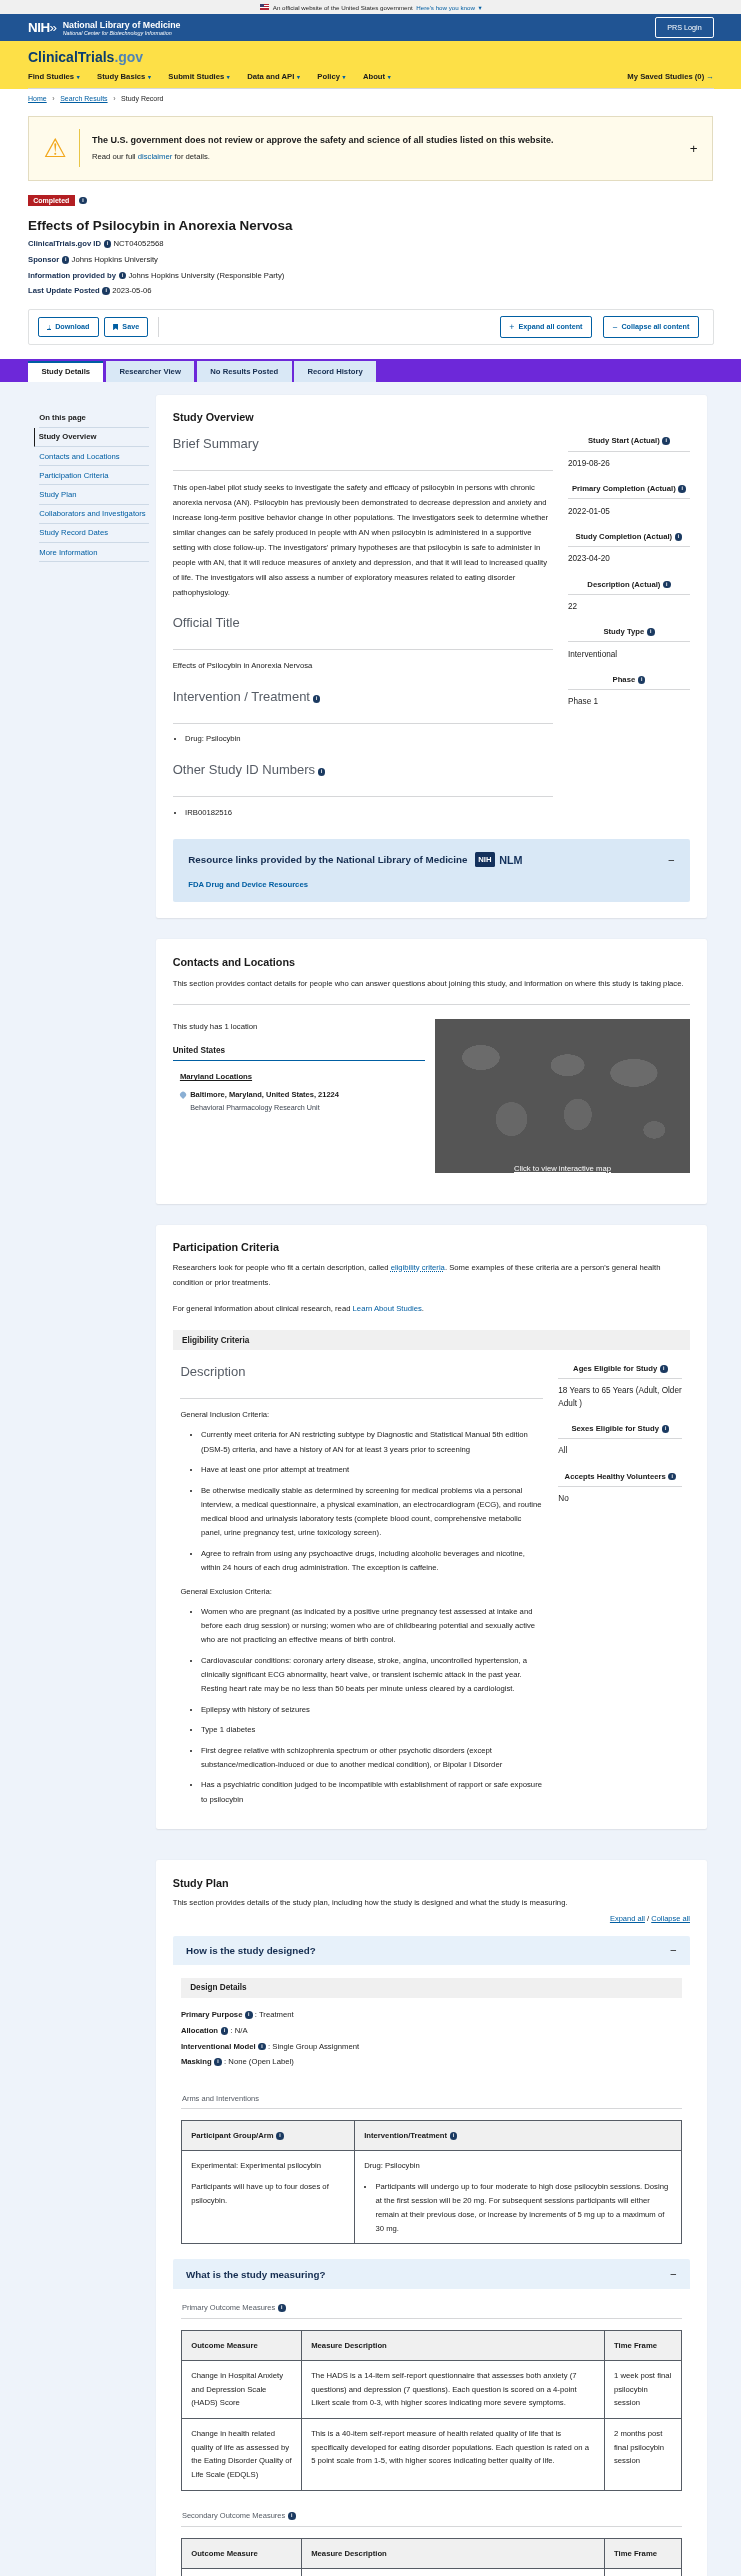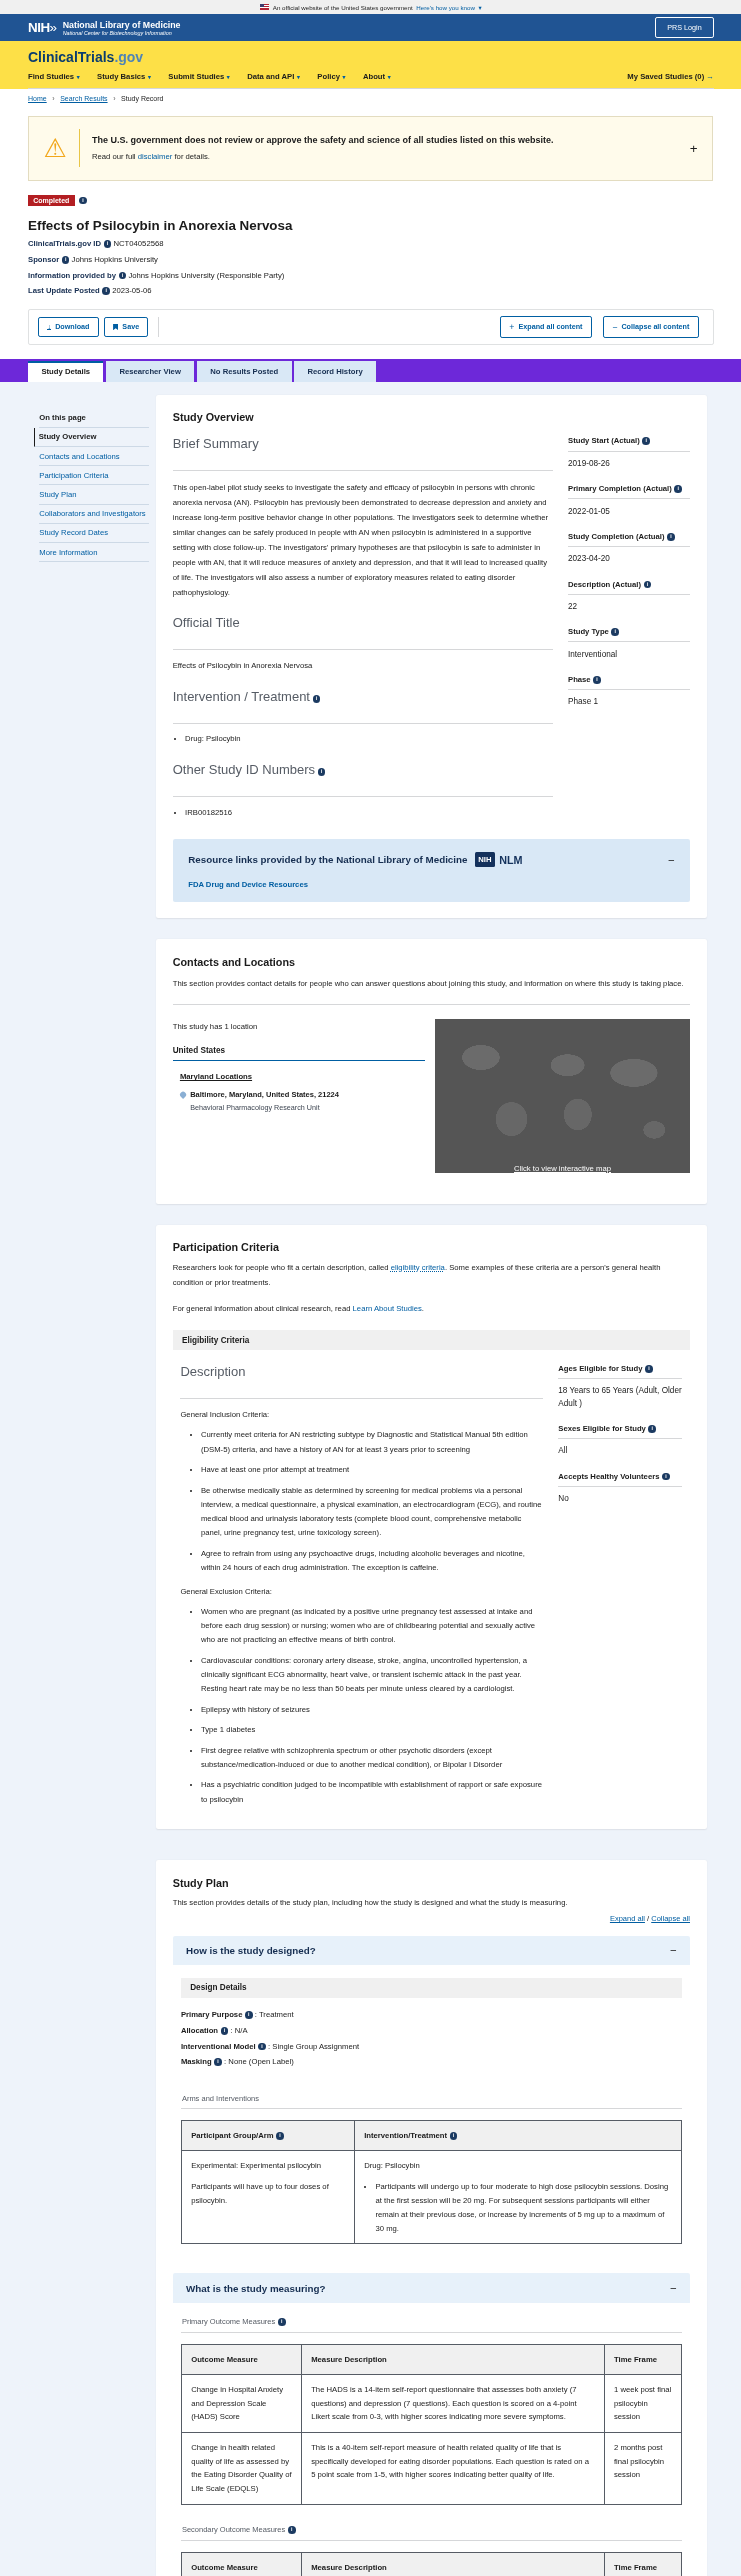--- a/index.html
+++ b/index.html
@@ -77,21 +77,21 @@
   .card { background:#fff; border-radius:2.1px; box-shadow:0 0.5px 1.5px rgba(0,0,0,.08); padding:16.5px 17px; overflow:hidden; }
   .h2 { font-size:10.8px; font-weight:700; }
   .sec-label { font-size:13px; color:#565c65; border-bottom:0.5px solid #d6d7d9; padding-bottom:19px; margin-bottom:8.2px; }
   .body-text { font-size:7.7px; line-height:1.95; }
 
   
   .ov-cols { display:flex; margin-top:13.4px; }
   .ov-left { flex:1; min-width:0; }
   .ov-right { width:122px; flex:none; margin-left:15.5px; }
   .stat { margin-bottom:14px; }
-  .stat .lbl { font-size:7.7px; font-weight:700; border-bottom:0.5px solid #d6d7d9; padding-bottom:5.2px; }
+  .stat .lbl { font-size:7.7px; font-weight:700; border-bottom:0.5px solid #d6d7d9; padding-bottom:5.2px;text-align:center; }
   .stat .val { font-size:8.2px; margin-top:6.2px; line-height:1.5; }
   .chip { display:inline-block; background:#d9e8f6; color:#005ea2; font-size:7.7px; padding:2.1px 5.2px; border-radius:1.5px; cursor:pointer; }
   .plain-list { margin:3.1px 0 0 12.4px; font-size:7.7px; line-height:1.9; }
   .ov-block { margin-top:15.5px; }
 
   .resource-box { background:#d9e8f6; border-radius:2.1px; margin-top:18.5px; padding:13.4px 15.5px; }
   .resource-head { display:flex; align-items:center; }
   .resource-title { font-size:9.8px; font-weight:700; color:#162e51; }
   .nih-badge { display:inline-block; background:#14315c; color:#fff; font-weight:700; font-size:7.7px; padding:3.1px 3.6px; border-radius:1.5px; margin-left:7.2px; }
   .nlm-mark { font-size:10.8px; font-weight:700; color:#14315c; margin-left:4.1px; }
@@ -414,21 +414,21 @@
           <td>
             <div class="cell-title">Drug: Psilocybin</div>
             <ul>
                   <li>Participants will undergo up to four moderate to high dose psilocybin sessions. Dosing at the first session will be 20 mg. For subsequent sessions participants will either remain at their previous dose, or increase by increments of 5 mg up to a maximum of 30 mg.</li>
                 </ul>
           </td>
         </tr>
       </tbody>
         </table>
 
-      <div class="collapse-bar" style="margin-top:29px">
+      <div class="collapse-bar" style="margin-top:15px">
         <span class="t">What is the study measuring?</span>
         <span class="minus">−</span>
       </div>
       <div class="sub-label" style="margin:14.4px 8.2px 0 8.2px"><span>Primary Outcome Measures</span><span class="info"></span></div>
       <table class="ctg" style="width:calc(100% - 16.5px); margin-left:8.2px">
         <tbody>
             <tr>
           <th style="width:120px">Outcome Measure</th>
           <th>Measure Description</th>
           <th style="width:77px">Time Frame</th>

